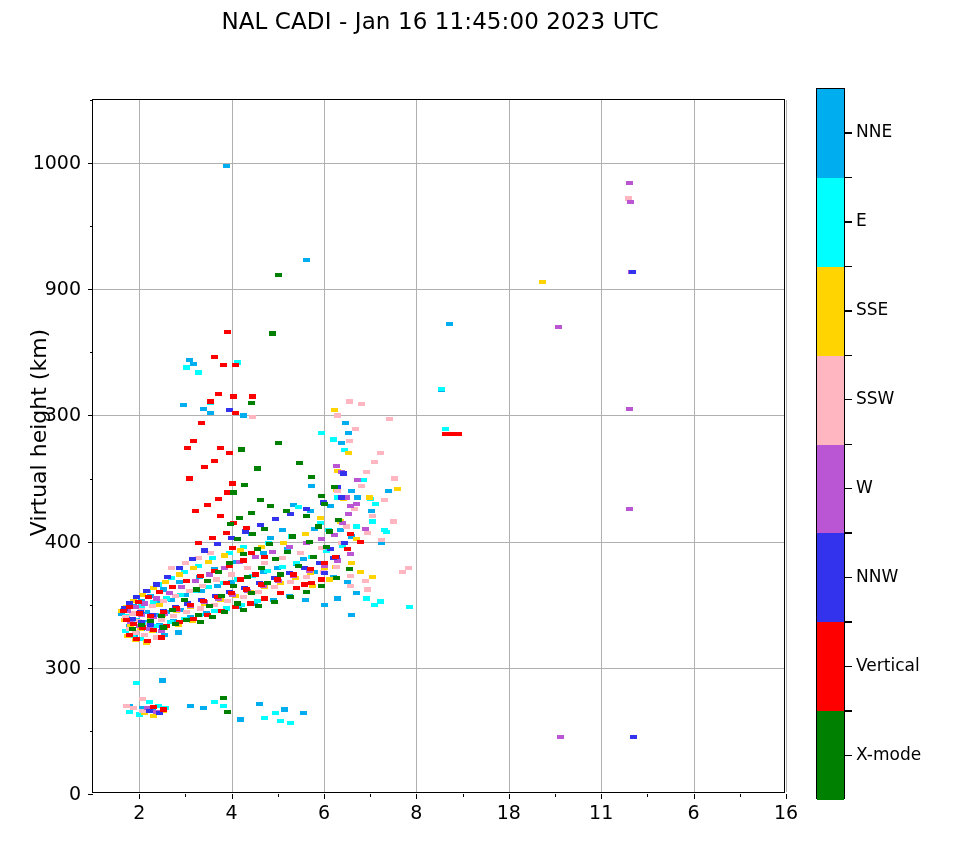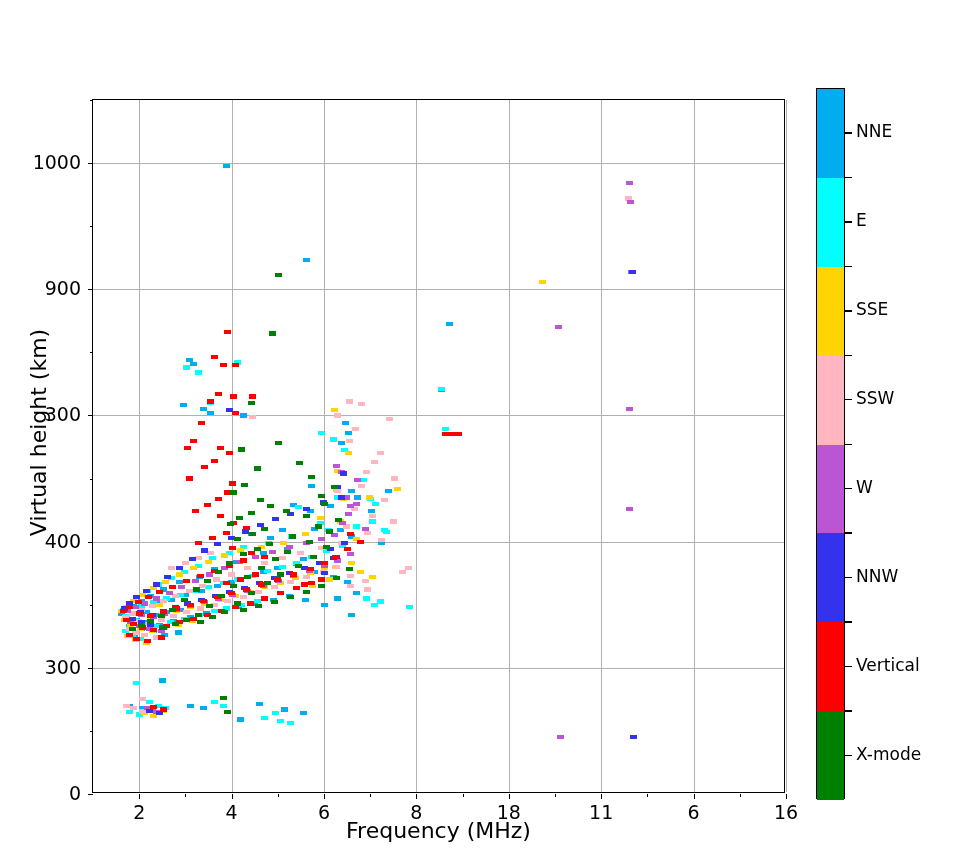--- a/index.html
+++ b/index.html
@@ -56,20 +56,21 @@
   .cbar-title{
     position:absolute;left:667px;top:430px;width:600px;text-align:center;
     font-size:22px;color:#000;transform:rotate(-90deg);transform-origin:center center;
   }
 </style>
 </head>
 <body>
 
 <div id="root">
 
+  <div class="title">NAL CADI - Jan 16 11:45:00 2023 UTC</div>
 
   <div class="plot-frame">
     <div id="gridlines">
         <div class="gridline-v" style="left: 46.2px;"></div>
         <div class="gridline-v" style="left: 138.6px;"></div>
         <div class="gridline-v" style="left: 231px;"></div>
         <div class="gridline-v" style="left: 323.4px;"></div>
         <div class="gridline-v" style="left: 415.8px;"></div>
         <div class="gridline-v" style="left: 508.2px;"></div>
         <div class="gridline-v" style="left: 600.6px;"></div>
@@ -684,21 +685,20 @@
         <div class="ticklabel-y" style="top: 51.0909px;">1000</div>
         <div class="tick-y" style="top: 630.909px; width: 3px; left: -3px;"></div>
         <div class="tick-y" style="top: 504.727px; width: 3px; left: -3px;"></div>
         <div class="tick-y" style="top: 378.545px; width: 3px; left: -3px;"></div>
         <div class="tick-y" style="top: 252.364px; width: 3px; left: -3px;"></div>
         <div class="tick-y" style="top: 126.182px; width: 3px; left: -3px;"></div>
         <div class="tick-y" style="top: 0px; width: 3px; left: -3px;"></div>
       </div>
   </div>
 
-  <div class="xlabel">Frequency (MHz)</div>
   <div class="ylabel">Virtual height (km)</div>
 
   <div class="cbar" id="colorbar">
       <div class="cbar-seg" style="top: 0px; height: 88.875px; background: rgb(0, 174, 239);"></div>
       <div class="cbar-seg" style="top: 88.875px; height: 88.875px; background: rgb(0, 255, 255);"></div>
       <div class="cbar-seg" style="top: 177.75px; height: 88.875px; background: rgb(255, 212, 0);"></div>
       <div class="cbar-seg" style="top: 266.625px; height: 88.875px; background: rgb(255, 182, 193);"></div>
       <div class="cbar-seg" style="top: 355.5px; height: 88.875px; background: rgb(186, 85, 211);"></div>
       <div class="cbar-seg" style="top: 444.375px; height: 88.875px; background: rgb(51, 51, 238);"></div>
       <div class="cbar-seg" style="top: 533.25px; height: 88.875px; background: rgb(255, 0, 0);"></div>

